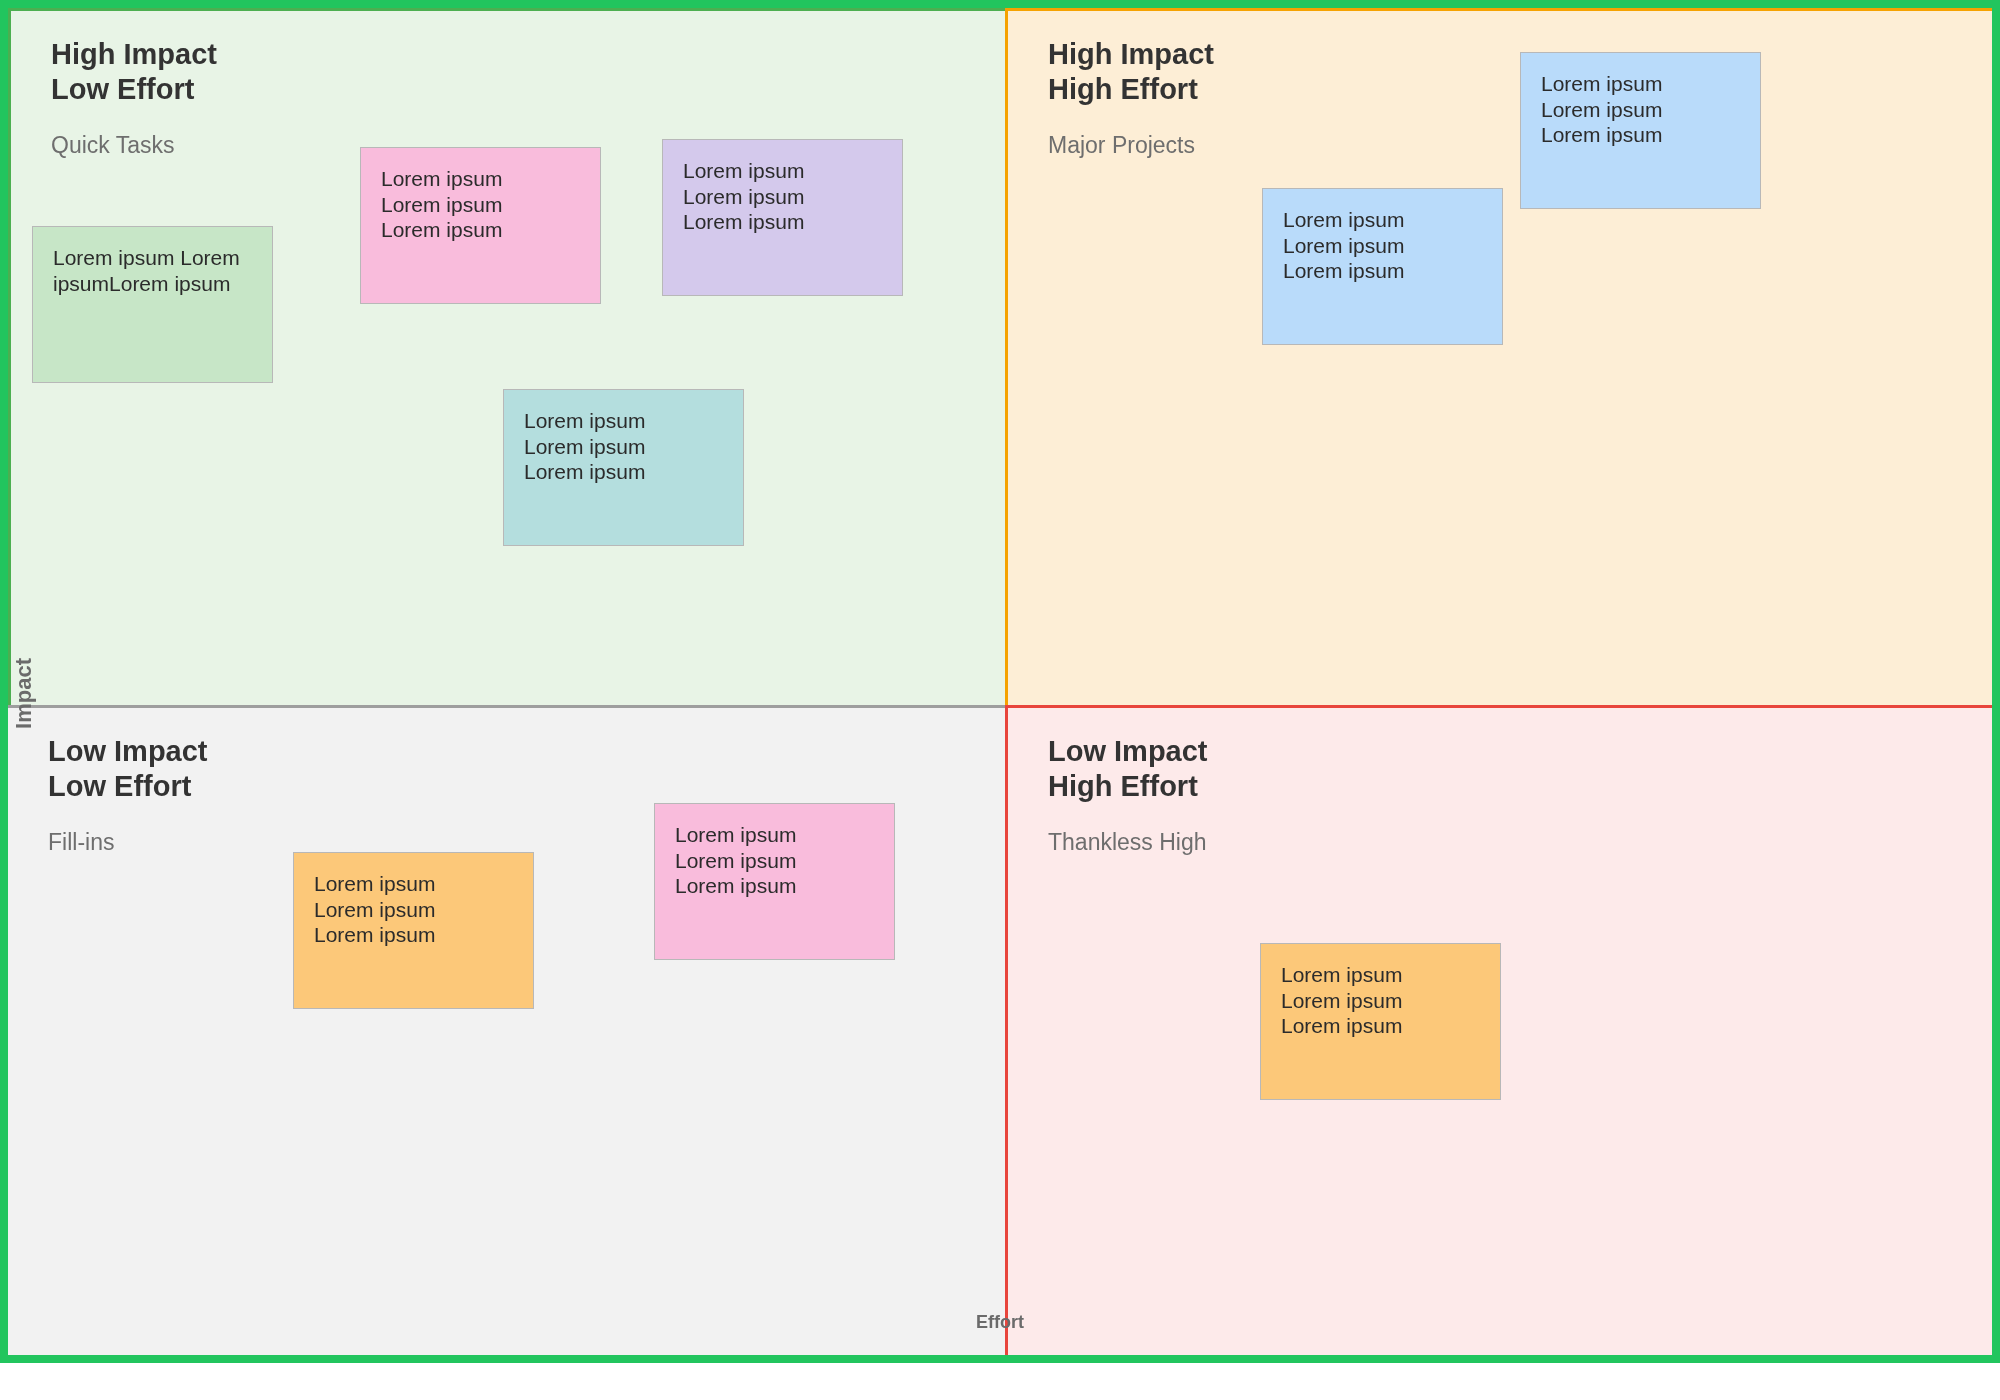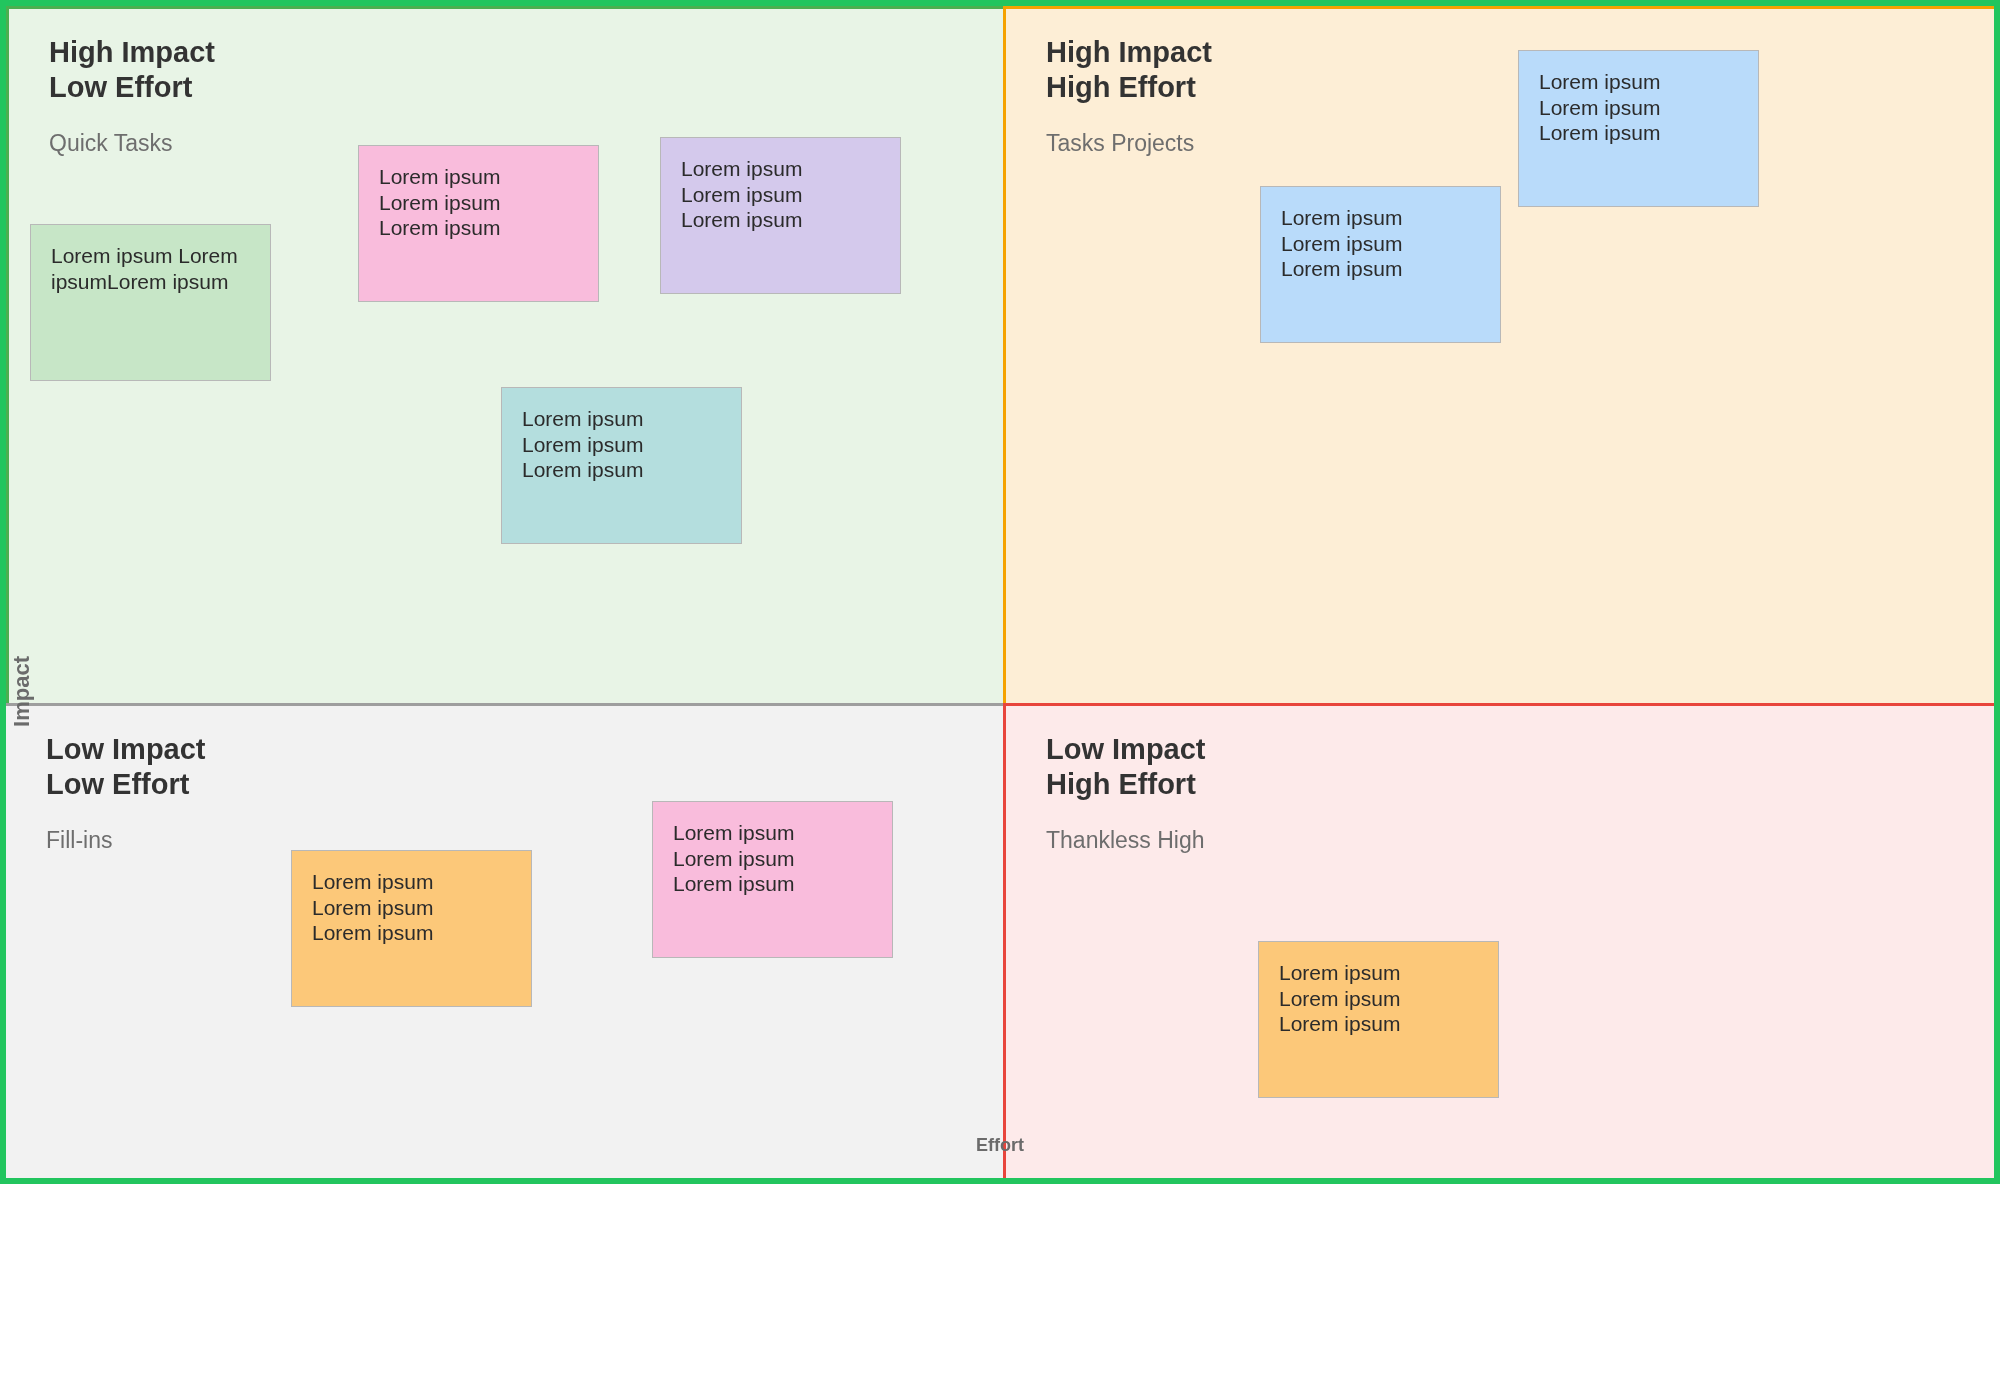--- a/index.html
+++ b/index.html
@@ -7,23 +7,23 @@
     padding: 0;
     background: #ffffff;
   }
   body {
     font-family: "Liberation Sans", sans-serif;
   }
 
   #matrix {
     position: relative;
     width: 2000px;
-    height: 1184px;
+    height: 1363px;
     box-sizing: border-box;
-    border: 6px solid #22c55e;
+    border: 8px solid #22c55e;
     background: #fdba74;
     overflow: hidden;
   }
 
   
   .quad {
     position: absolute;
     box-sizing: border-box;
     overflow: hidden;
   }
@@ -138,21 +138,21 @@
       <div class="quad-title">High Impact
 Low Effort</div>
       <div class="quad-sub">Quick Tasks</div>
     </div>
   </div>
 
   <div class="quad quad-tr">
     <div class="quad-head">
       <div class="quad-title">High Impact
 High Effort</div>
-      <div class="quad-sub">Tasks Projects</div>
+      <div class="quad-sub">Major Projects</div>
     </div>
   </div>
 
   <div class="quad quad-bl">
     <div class="quad-head">
       <div class="quad-title">Low Impact
 Low Effort</div>
       <div class="quad-sub">Fill-ins</div>
     </div>
   </div>

